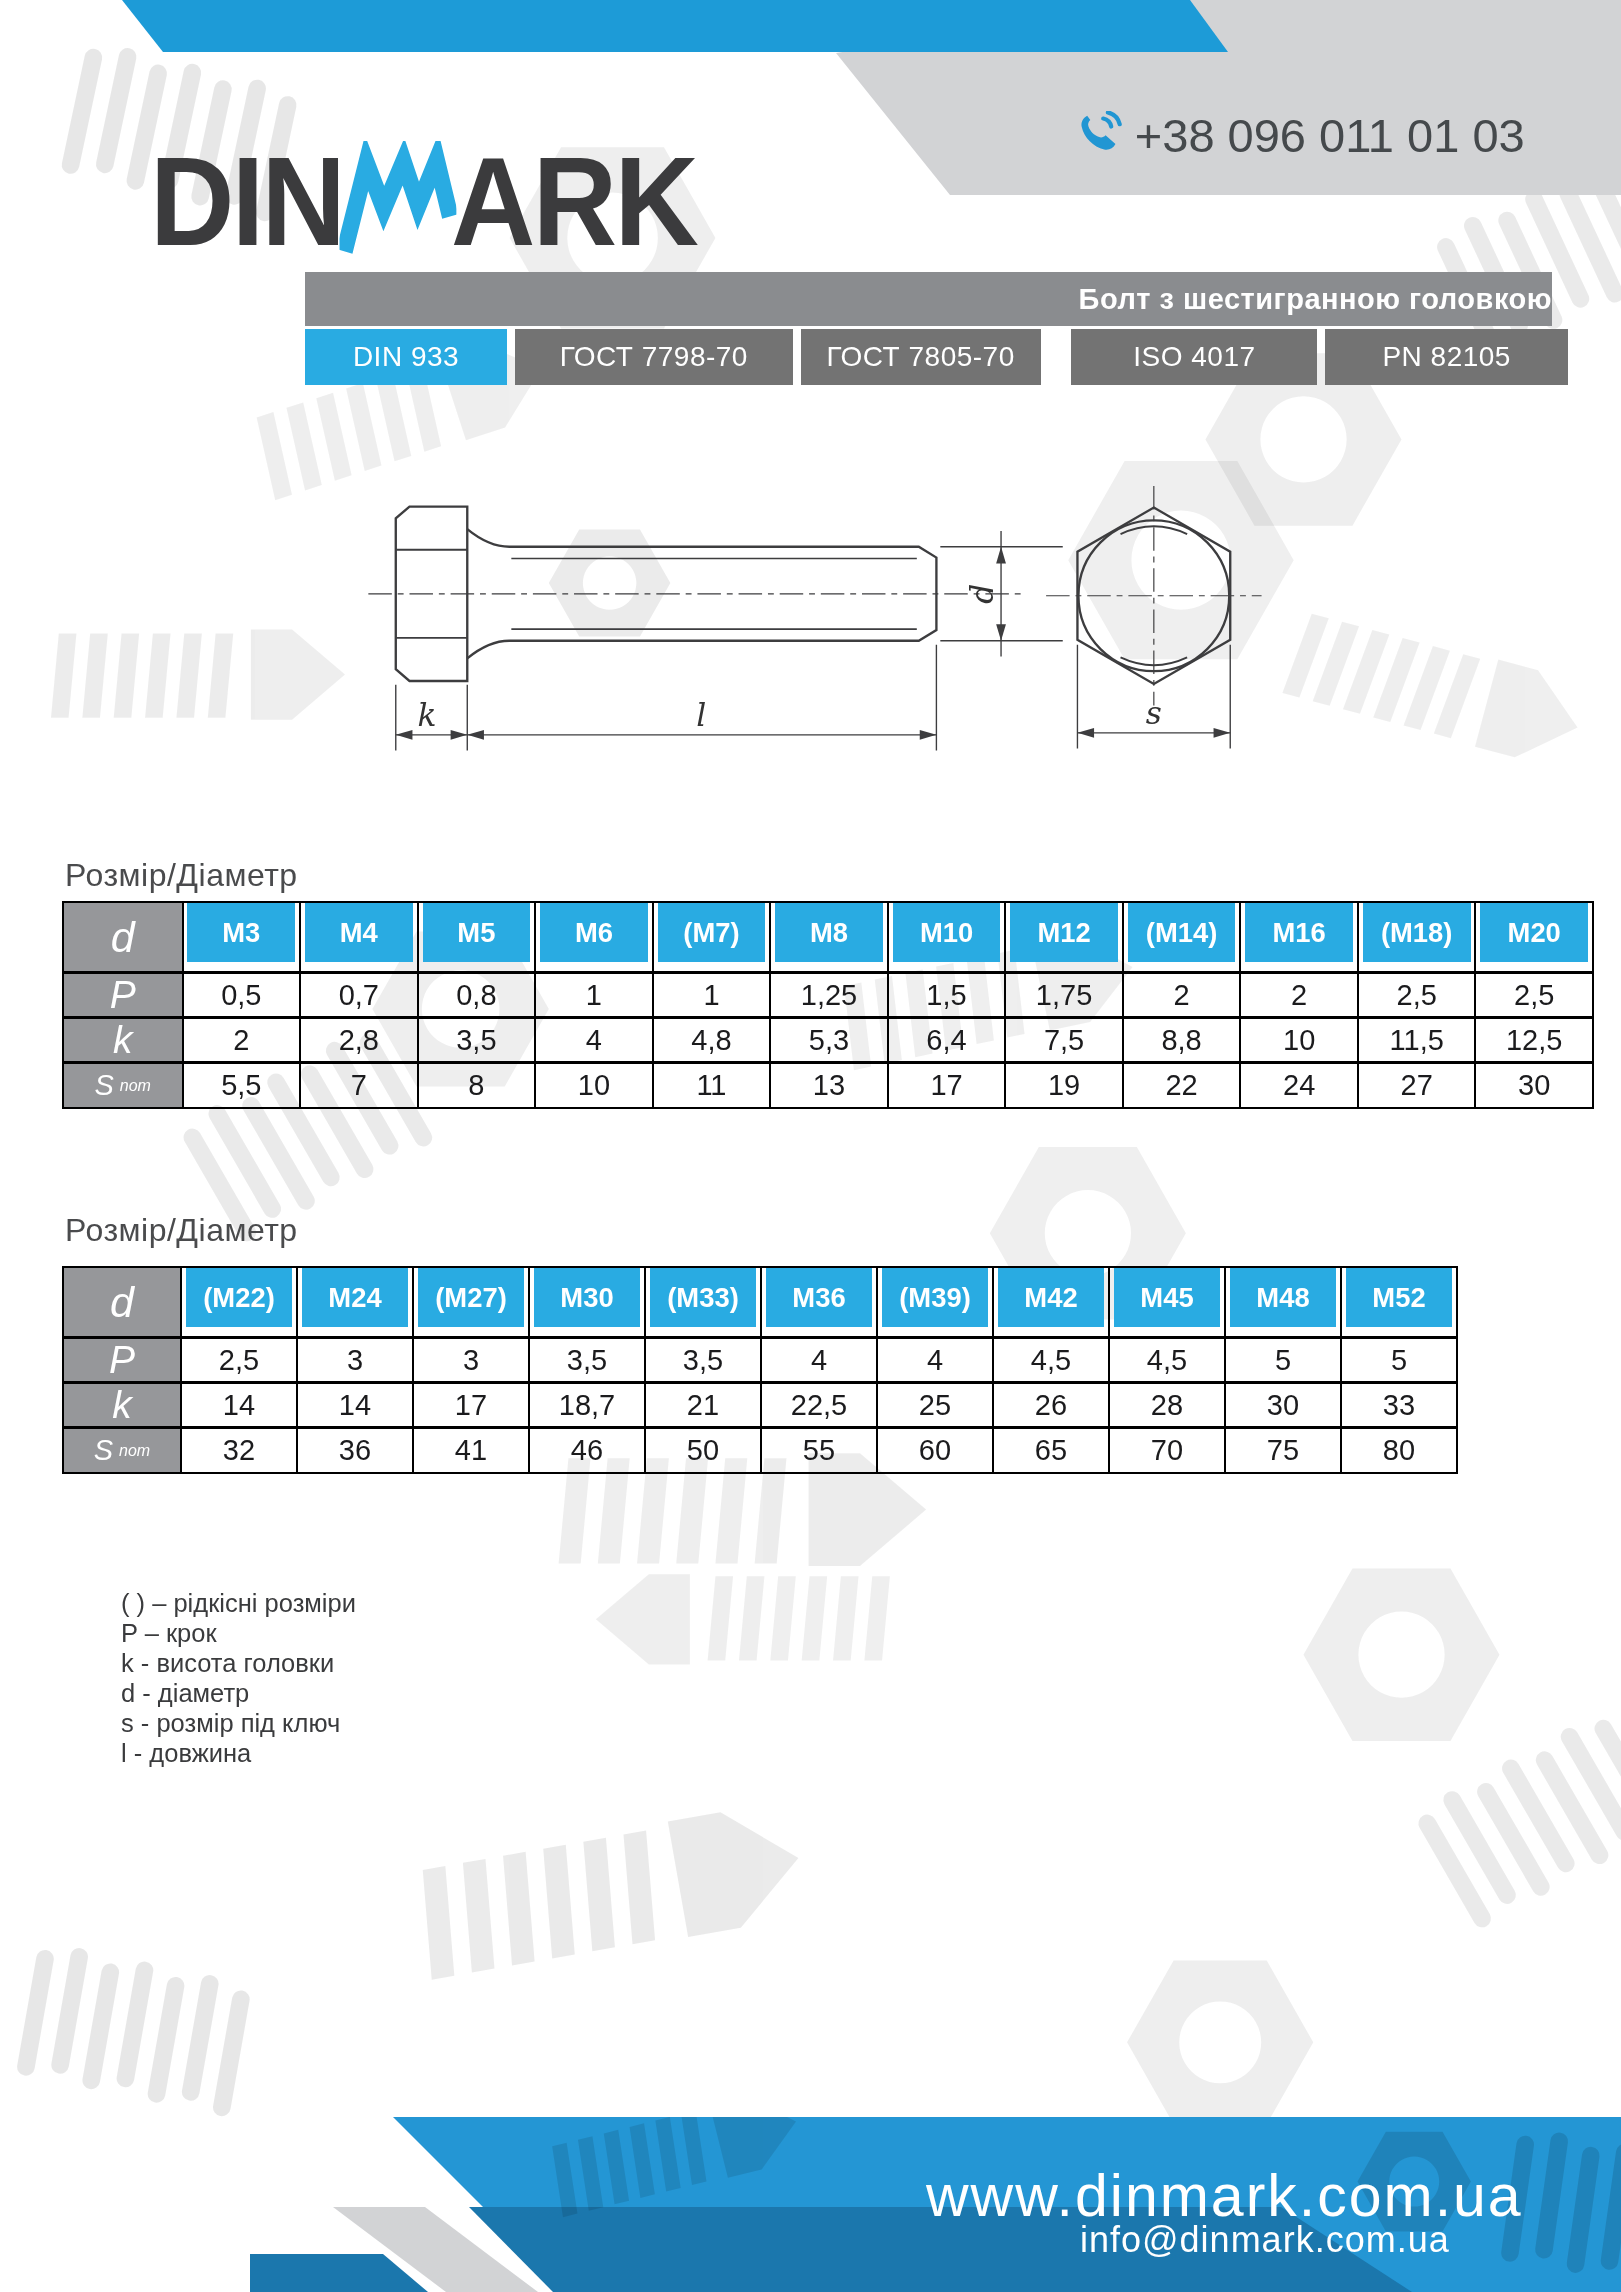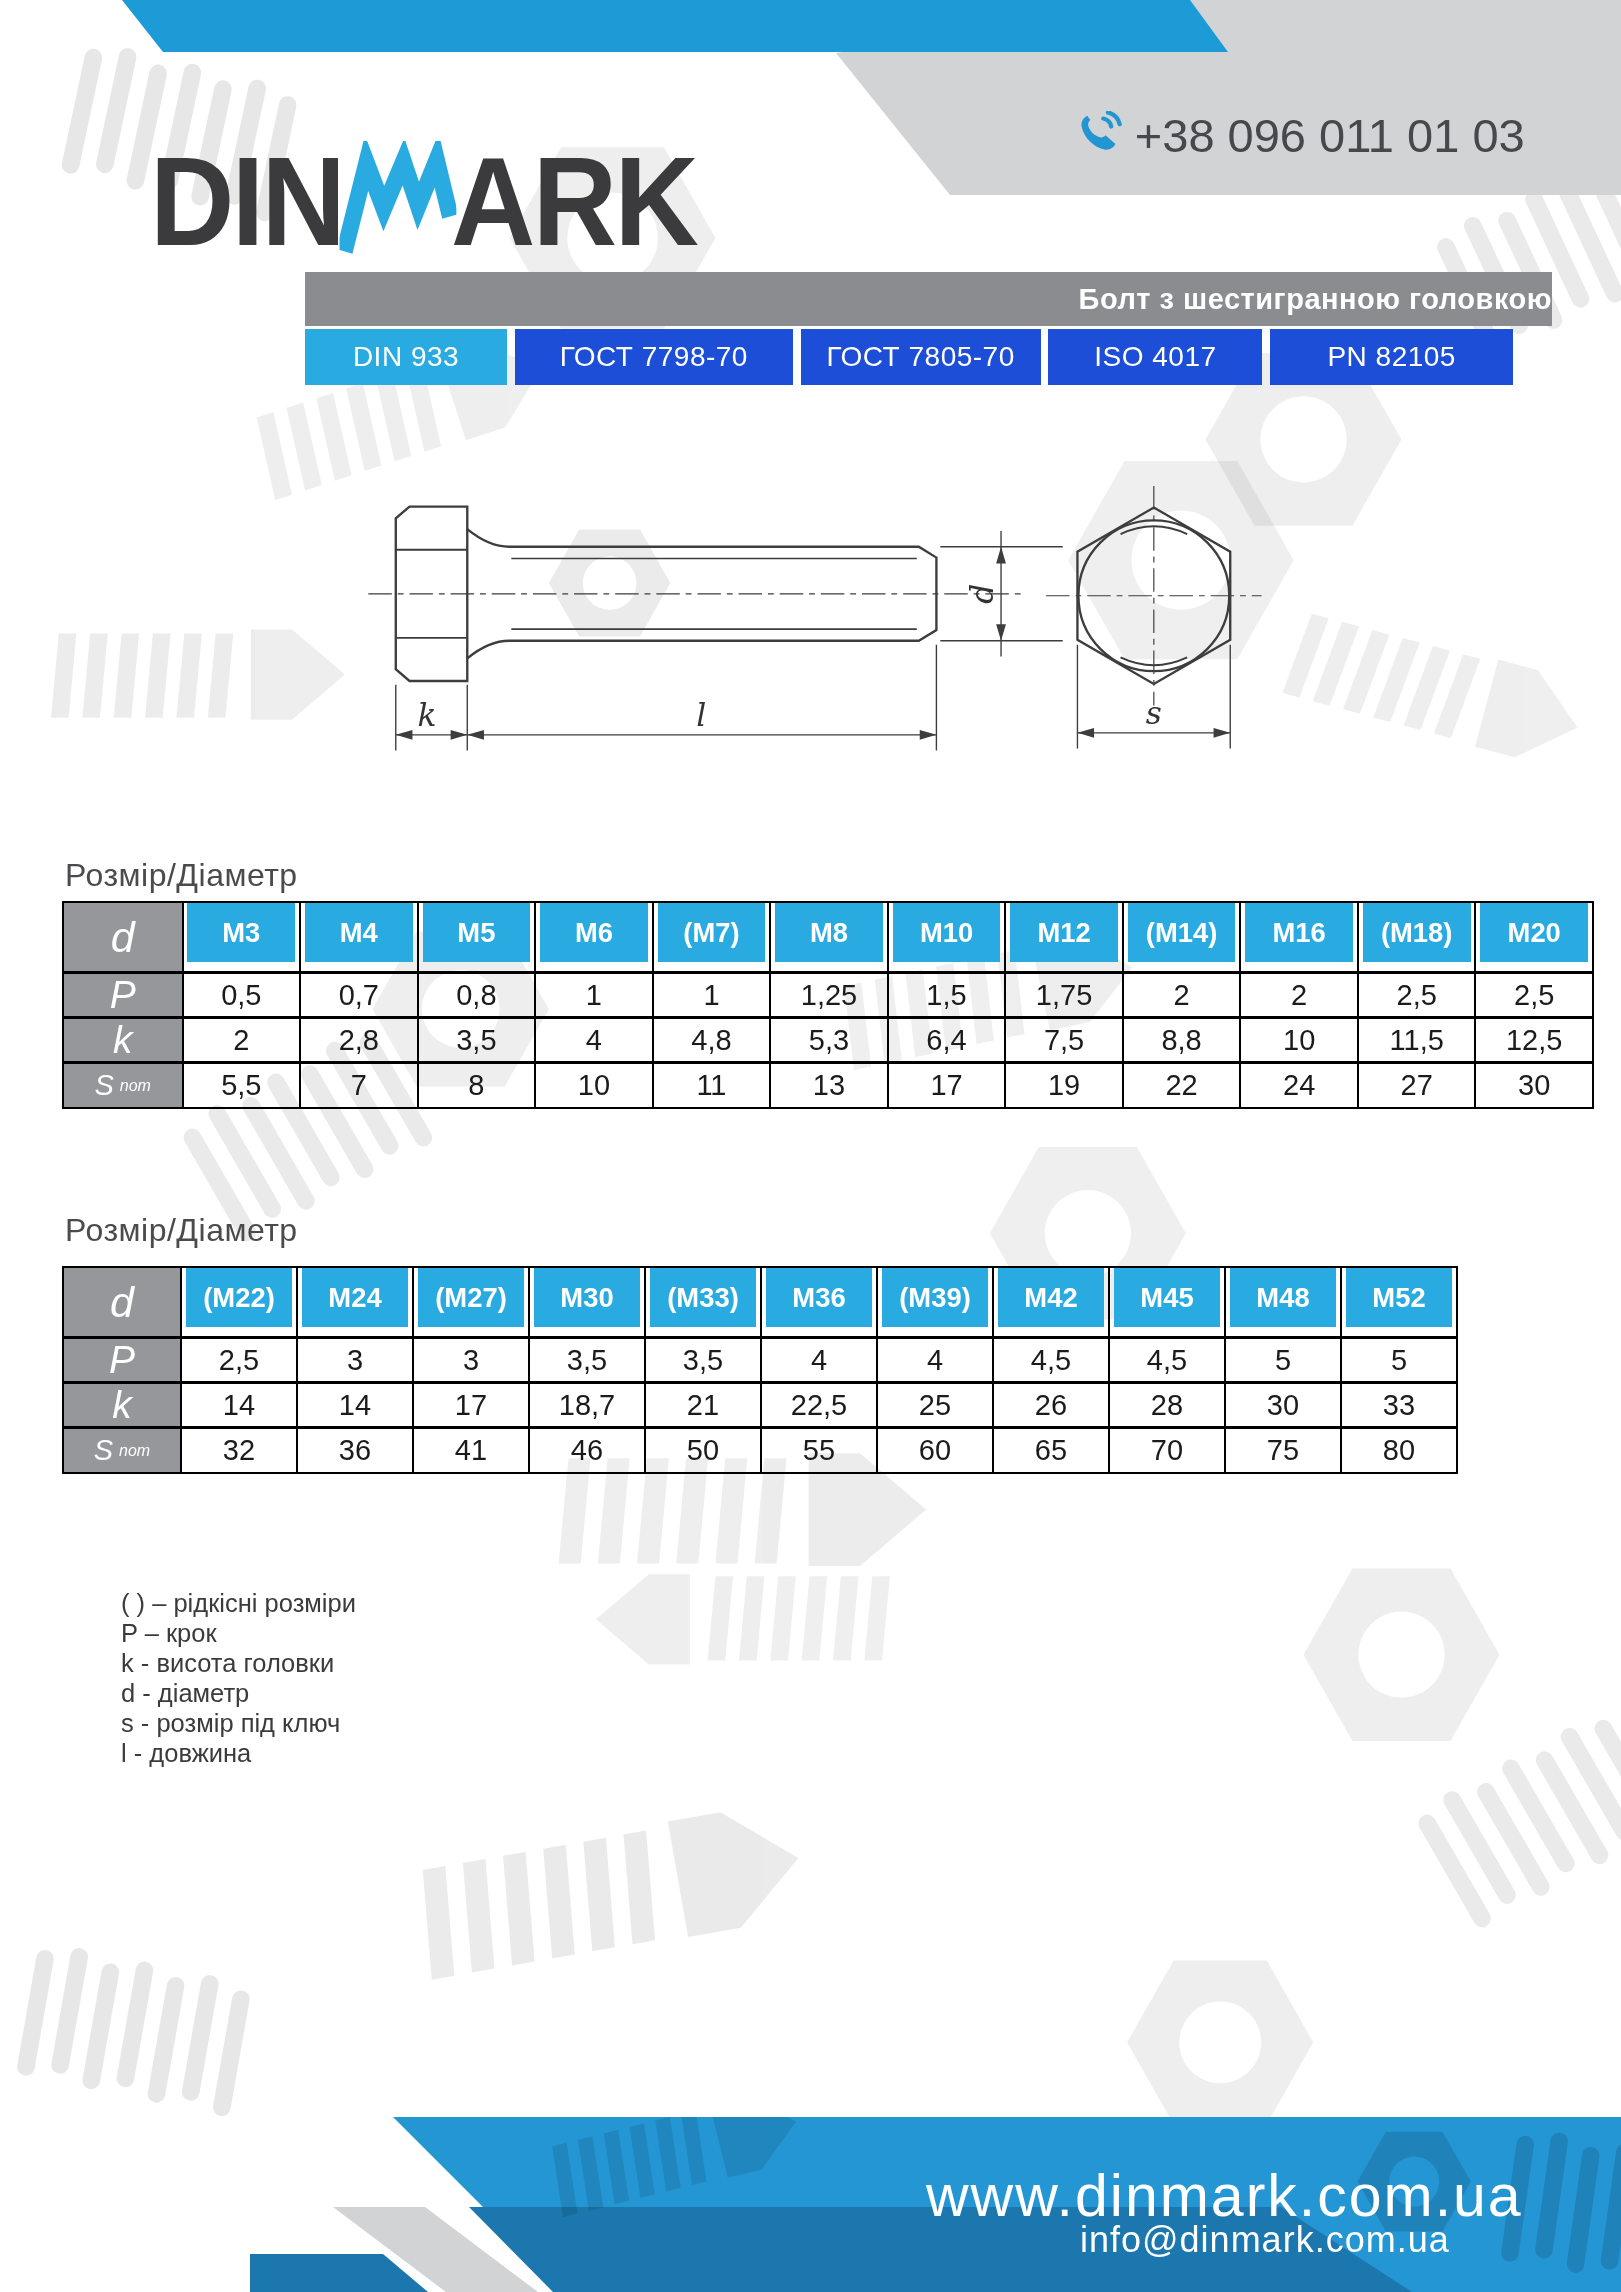--- a/index.html
+++ b/index.html
@@ -25,27 +25,27 @@
   
   .phone{position:absolute;left:1074px;top:108px;z-index:3;display:flex;align-items:center;gap:11.8px;}
   .phone-number{font-size:47px;color:#45494c;letter-spacing:0;white-space:nowrap;}
 
   
   .title-bar{position:absolute;left:305px;top:272px;width:1247px;height:54px;background:#8a8c8f;z-index:3;
              display:flex;align-items:center;justify-content:flex-end;}
   .title-bar span{color:#fff;font-size:29px;font-weight:bold;letter-spacing:0.5px;}
   .standards-row{position:absolute;left:305px;top:329px;width:1247px;height:56px;z-index:3;
                  display:flex;gap:7.8px;}
-  .std-cell{background:#1d4ed8;color:#fff;display:flex;align-items:center;justify-content:center;
+  .std-cell{background:#737373;color:#fff;display:flex;align-items:center;justify-content:center;
             font-size:28px;letter-spacing:0.5px;flex:0 0 auto;height:56px;}
   .std-cell.active{background:#29abe2;}
   .std-cell:nth-child(1){width:202px;}
   .std-cell:nth-child(2){width:278px;}
   .std-cell:nth-child(3){width:240px;}
-  .std-cell:nth-child(4){width:214px;}
+  .std-cell:nth-child(4){width:246px;margin-left:23px;}
   .std-cell:nth-child(5){width:243px;}
 
   
   .drawing{position:absolute;left:323px;top:441px;z-index:3;}
   .dim-label{font-family:"DejaVu Serif",serif;font-style:italic;font-size:32px;fill:#333;}
 
   
   .size-caption{position:absolute;left:65px;z-index:3;font-size:32px;color:#4a4b4d;letter-spacing:0.5px;}
   #caption1{top:857px;}
   #caption2{top:1212px;}

